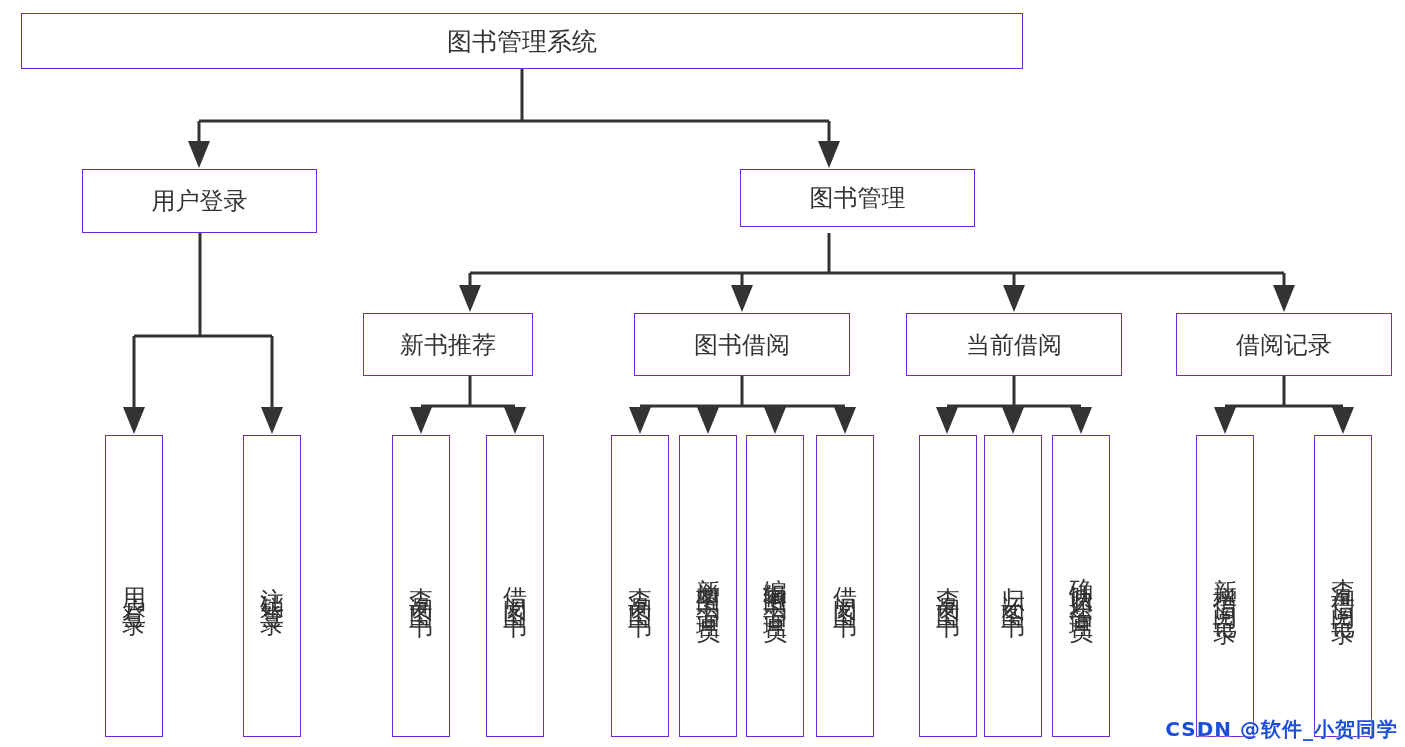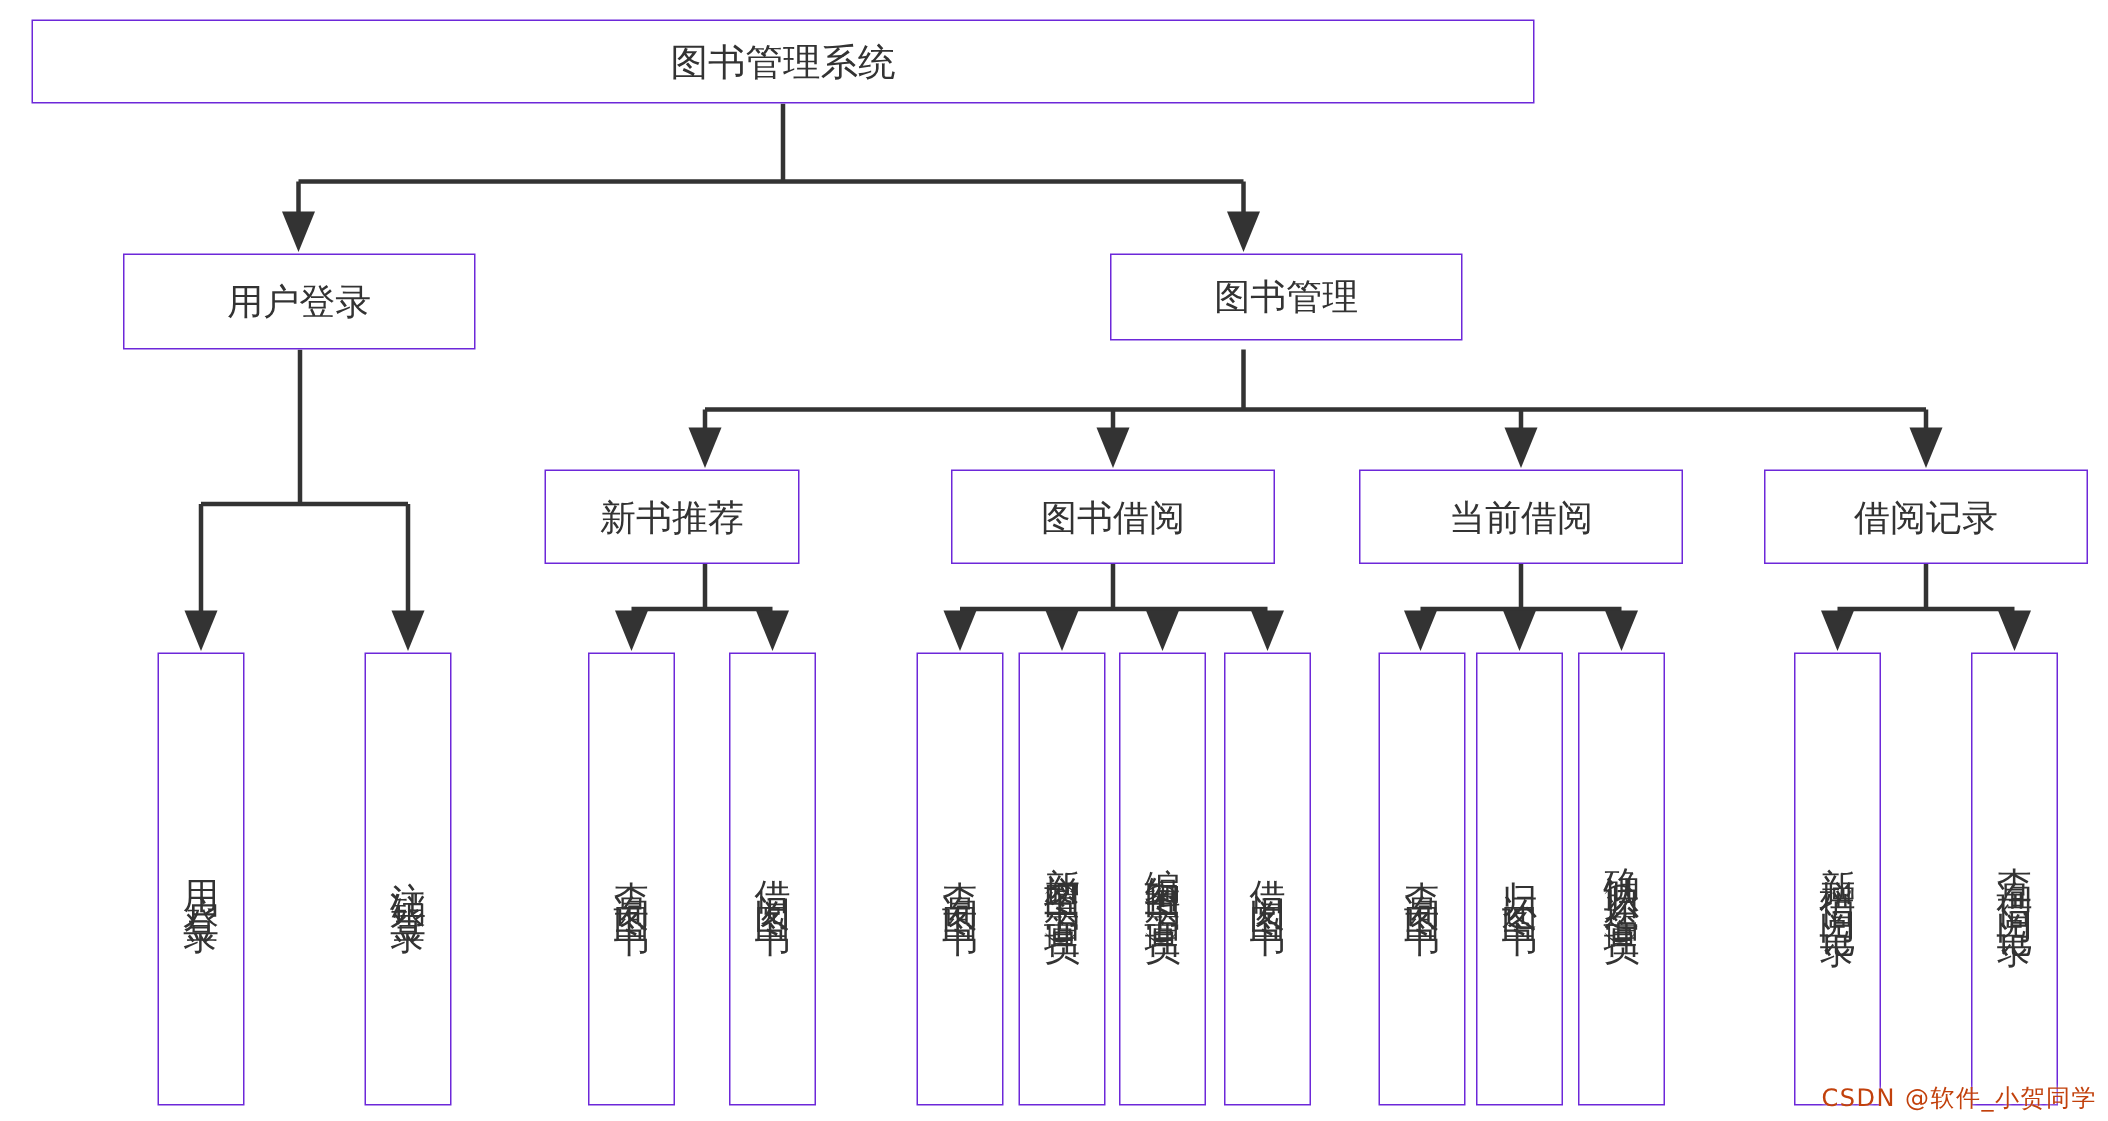--- a/index.html
+++ b/index.html
@@ -14,22 +14,23 @@
     font-size:24px;line-height:1;white-space:nowrap;
   }
   .box .lbl{white-space:nowrap;}
   .root-box{font-size:25px;}
   .leaf .lbl{
     writing-mode:vertical-rl;letter-spacing:9px;white-space:nowrap;
   }
   .leaf.tight .lbl{letter-spacing:6px;}
   .watermark{
     position:absolute;right:7px;bottom:4px;z-index:5;
-    font-size:16px;color:#c2410c;letter-spacing:1px;
+    font-size:20px;color:#1d4ed8;letter-spacing:1px;
     text-shadow:0 0 3px rgba(255,255,255,0.95);
+    font-weight:bold;
   }
 </style>
 </head>
 <body>
 
 <div id="canvas">
 
   <svg id="wires" width="1405" height="747" viewBox="0 0 1405 747">
     <g stroke="#333333" stroke-width="3" fill="none">
 

